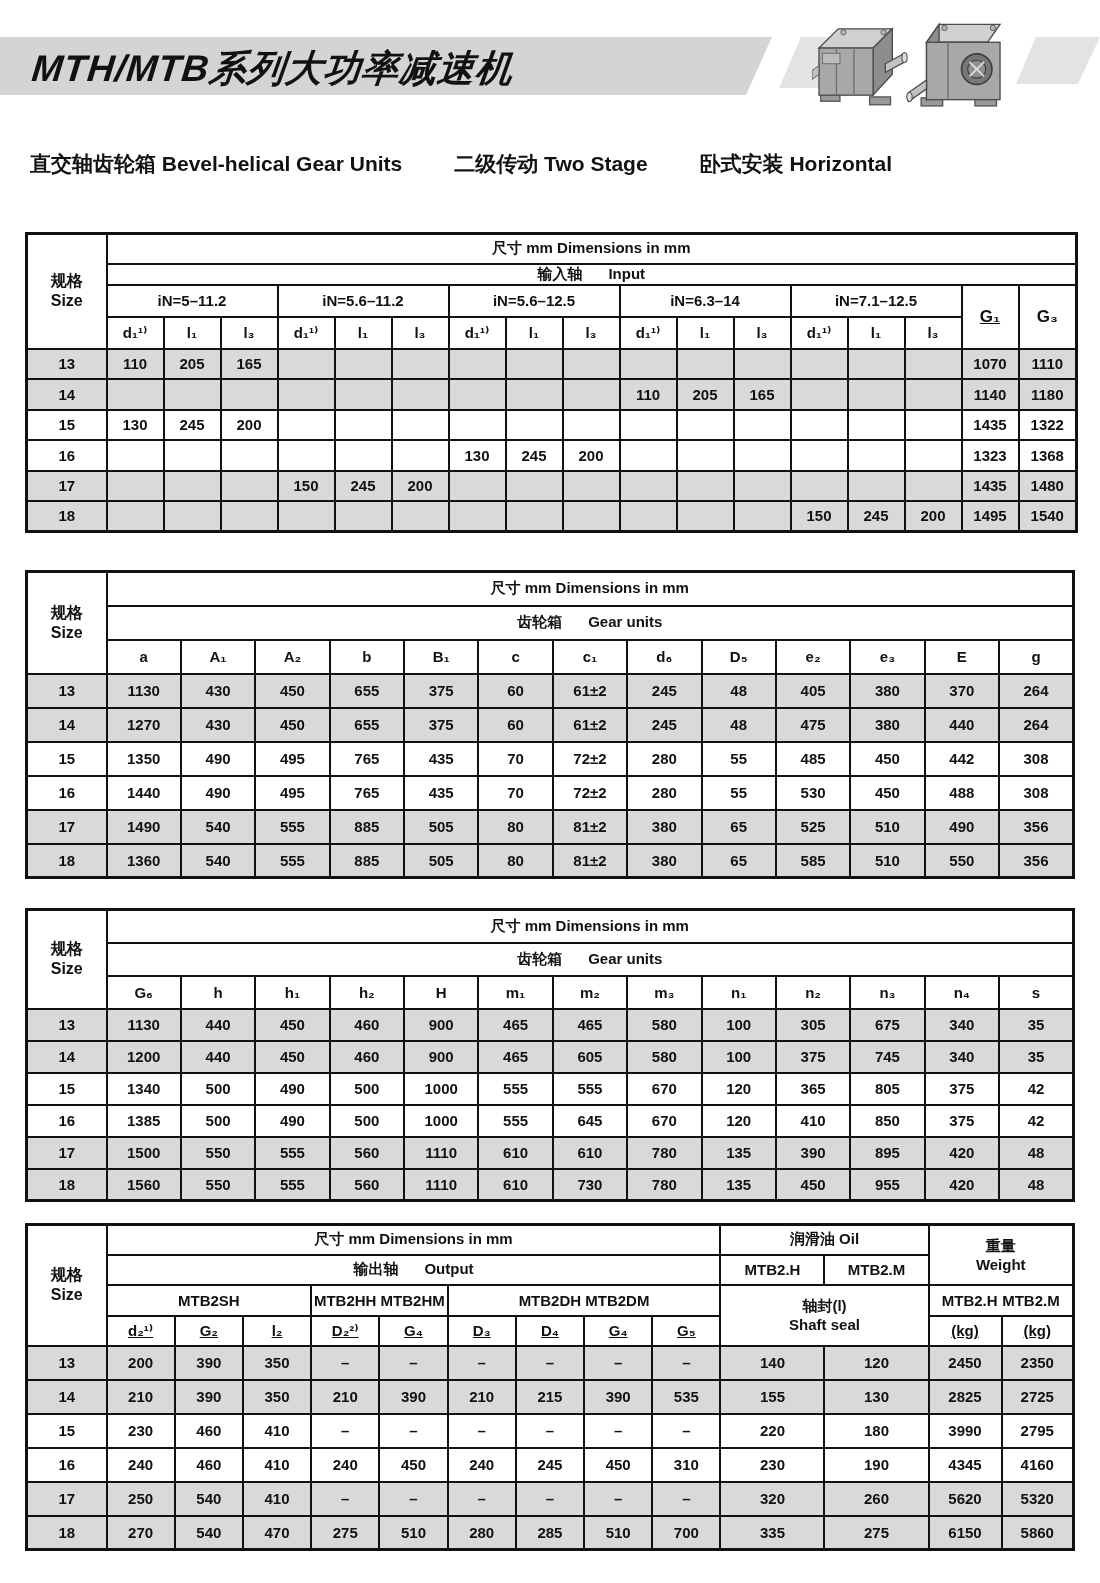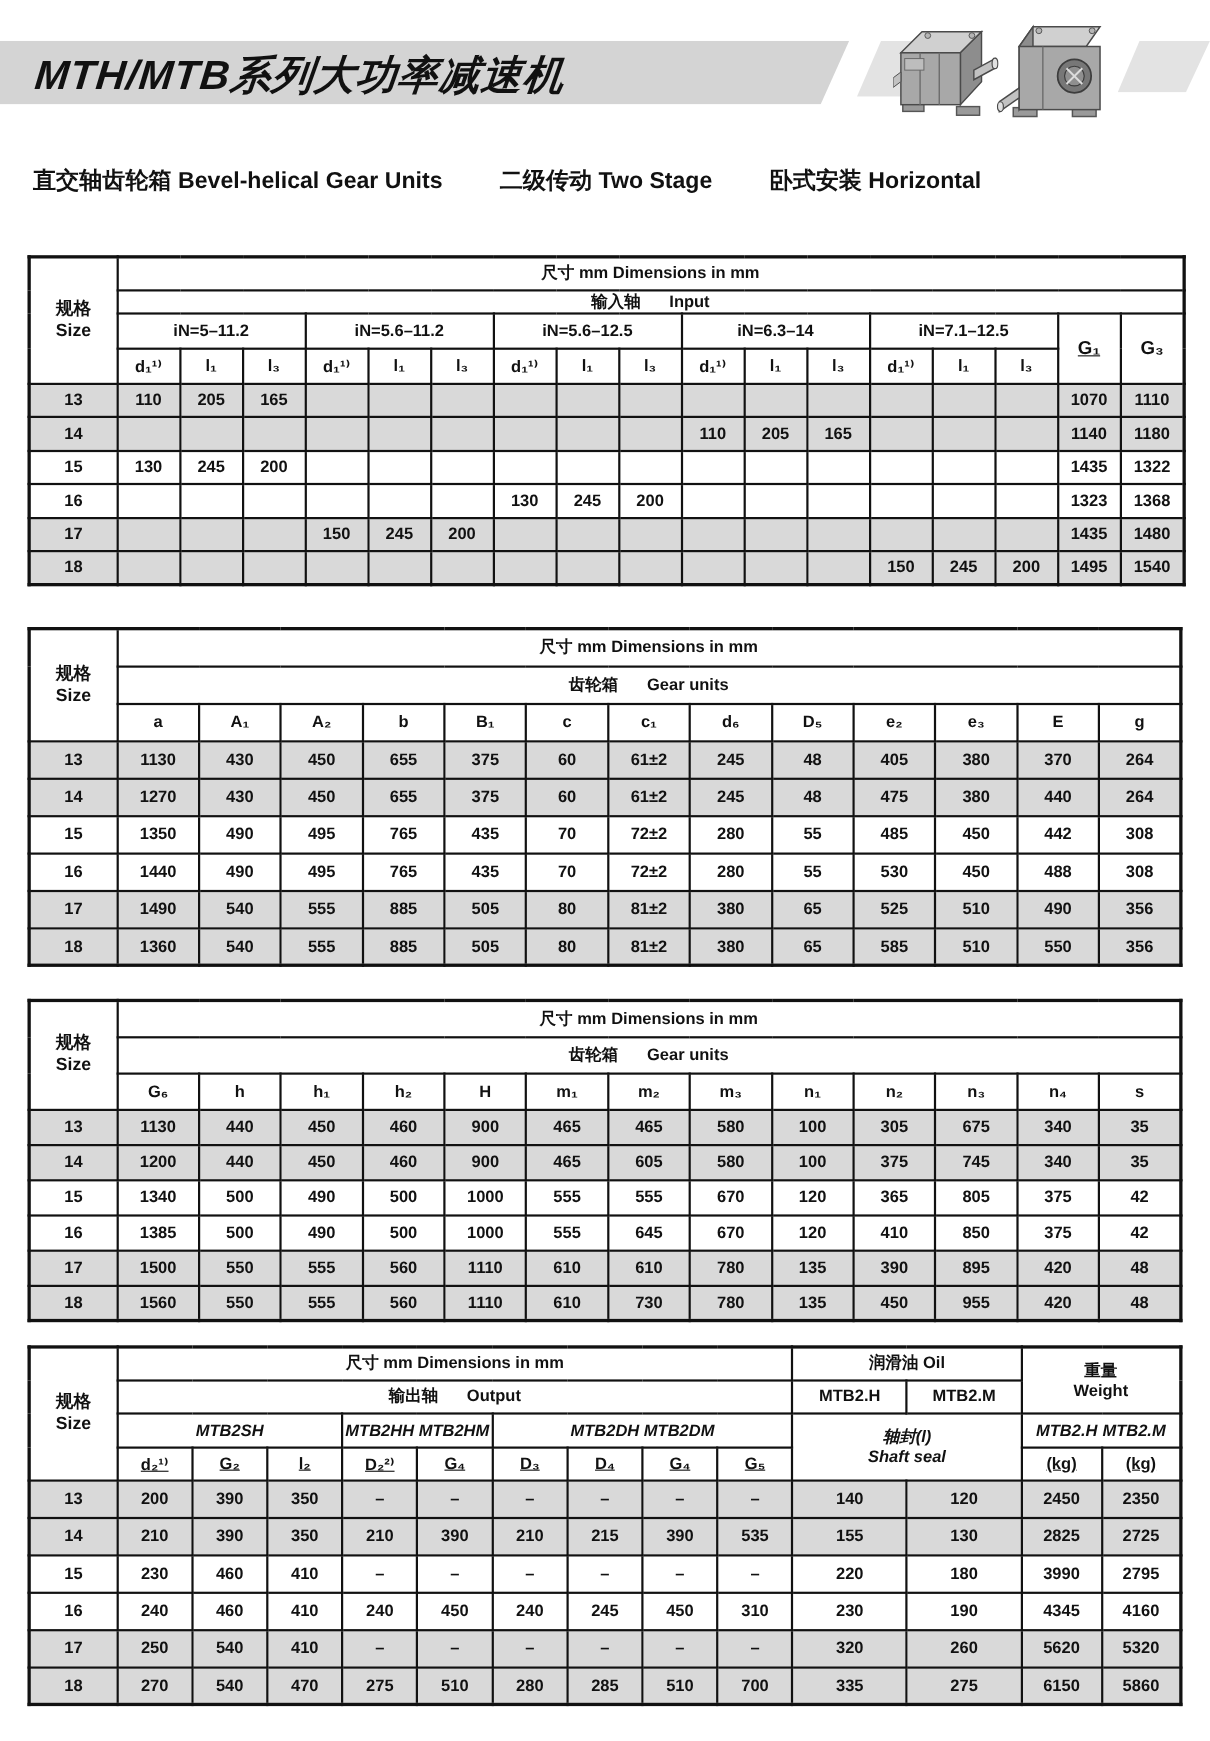--- a/index.html
+++ b/index.html
@@ -583,21 +583,21 @@
             <td colspan="2" rowspan="2">
               <div>重量</div>
               <div>Weight</div>
             </td>
           </tr>
           <tr style="height: 30px;">
             <td class="two-part" colspan="9"><span class="zh">输出轴</span><span class="en">Output</span></td>
             <td>MTB2.H</td>
             <td>MTB2.M</td>
           </tr>
-          <tr style="height: 31px; font-style: italic;">
+          <tr style="height: 31px;">
             <td colspan="3">MTB2SH</td>
             <td colspan="2">MTB2HH MTB2HM</td>
             <td colspan="4">MTB2DH MTB2DM</td>
             <td colspan="2" rowspan="2">
               <div>轴封(l)</div>
               <div>Shaft seal</div>
             </td>
             <td class="split" colspan="2">
               <div class="halves">
                 <span>MTB2.H</span>

